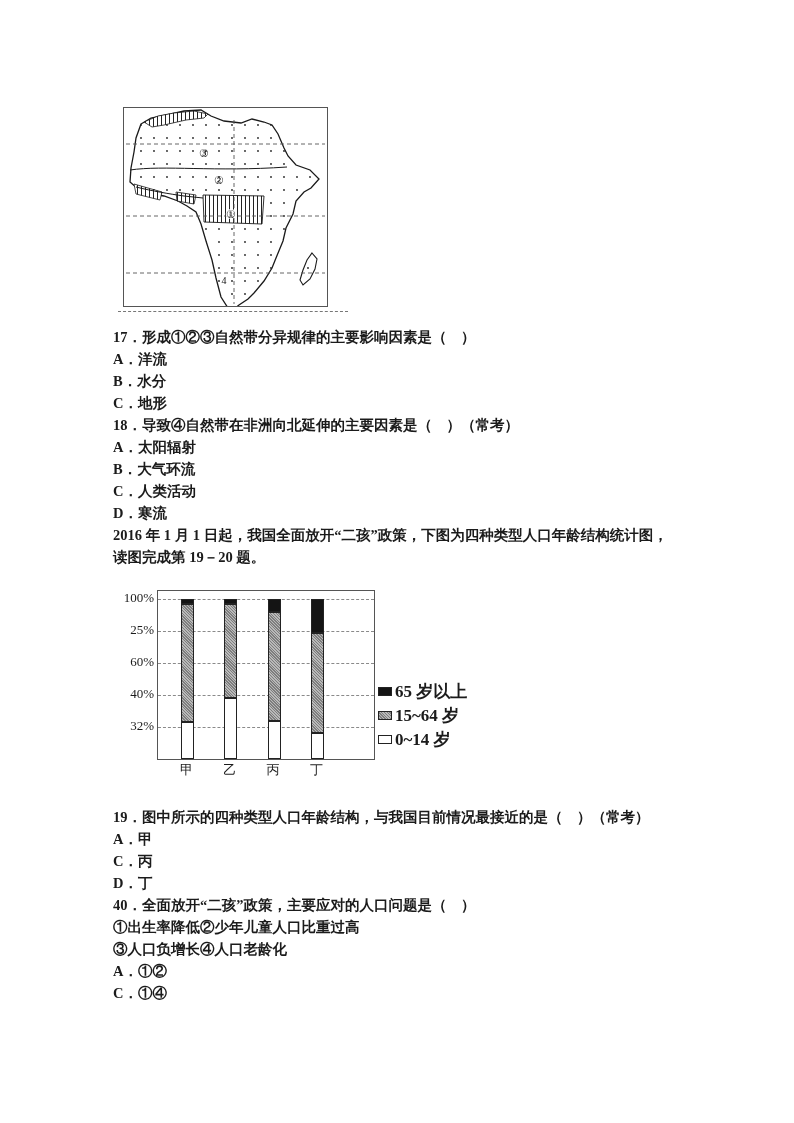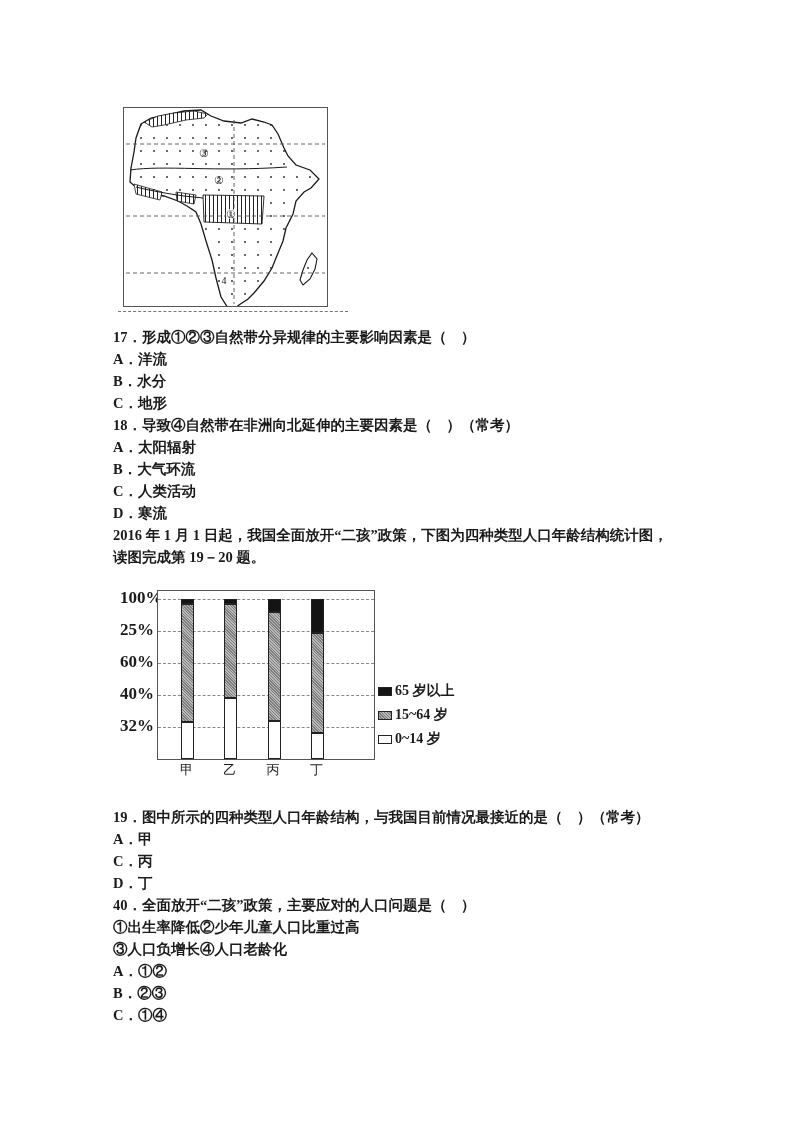--- a/index.html
+++ b/index.html
@@ -24,38 +24,38 @@
   #flow2{top:786px;margin-top:20px;}
   
   .chart{position:absolute;left:120px;top:583px;width:365px;height:205px;}
   .chart .plot{
     position:absolute;left:37px;top:7px;width:216px;height:168px;
     border:1px solid #555;background:#fff;
   }
   .gridline{position:absolute;left:0;right:0;height:0;border-top:1px dashed #8a8a8a;}
   .ytick{
     position:absolute;right:0;width:34px;text-align:right;height:14px;line-height:14px;
-    font-size:17px;font-weight:bold;transform:translateY(7px);margin-top:24px;
+    font-size:13px;font-weight:normal;transform:translateY(7px);margin-top:24px;
   }
   .yticks{position:absolute;left:0;top:7px;width:34px;height:168px;}
   .seg{position:absolute;width:13px;border:1px solid #222;box-sizing:border-box;}
   .seg.white{background:#ffffff;}
   .seg.hatch{background:repeating-linear-gradient(45deg,#7e7e7e 0,#7e7e7e 1px,#b9b9b9 1px,#b9b9b9 2px);}
   .seg.black{background:#141414;}
   .xlabel{
     position:absolute;top:179px;width:30px;text-align:center;
     font-size:13px;line-height:16px;
   }
   .legend{position:absolute;left:258px;top:96px;width:105px;}
   .legend-item{height:24px;display:flex;align-items:center;}
   .legend-swatch{width:14px;height:9px;border:1px solid #222;box-sizing:border-box;margin-right:3px;flex:0 0 auto;}
   .legend-swatch.white{background:#fff;}
   .legend-swatch.hatch{background:repeating-linear-gradient(45deg,#7e7e7e 0,#7e7e7e 1px,#b9b9b9 1px,#b9b9b9 2px);}
   .legend-swatch.black{background:#141414;}
-  .legend-label{font-size:14px;font-weight:bold;white-space:nowrap;}
+  .legend-label{font-size:17px;font-weight:bold;white-space:nowrap;}
 </style>
 </head>
 <body>
 
 <div class="page">
 
   <div class="map-box">
     <svg width="203" height="198" viewBox="0 0 203 198">
       <defs>
         <pattern id="dots" width="13" height="13" patternUnits="userSpaceOnUse">
@@ -158,17 +158,16 @@
 
   <div class="textflow" id="flow2">
     <div class="tline">19．图中所示的四种类型人口年龄结构，与我国目前情况最接近的是（　）（常考）</div>
     <div class="tline">A．甲</div>
     <div class="tline">C．丙</div>
     <div class="tline">D．丁</div>
     <div class="tline">40．全面放开“二孩”政策，主要应对的人口问题是（　）</div>
     <div class="tline">①出生率降低②少年儿童人口比重过高</div>
     <div class="tline">③人口负增长④人口老龄化</div>
     <div class="tline">A．①②</div>
-    <div class="tline">B．②③</div>
     <div class="tline">C．①④</div>
   </div>
 
 </div>
 
 </body></html>

